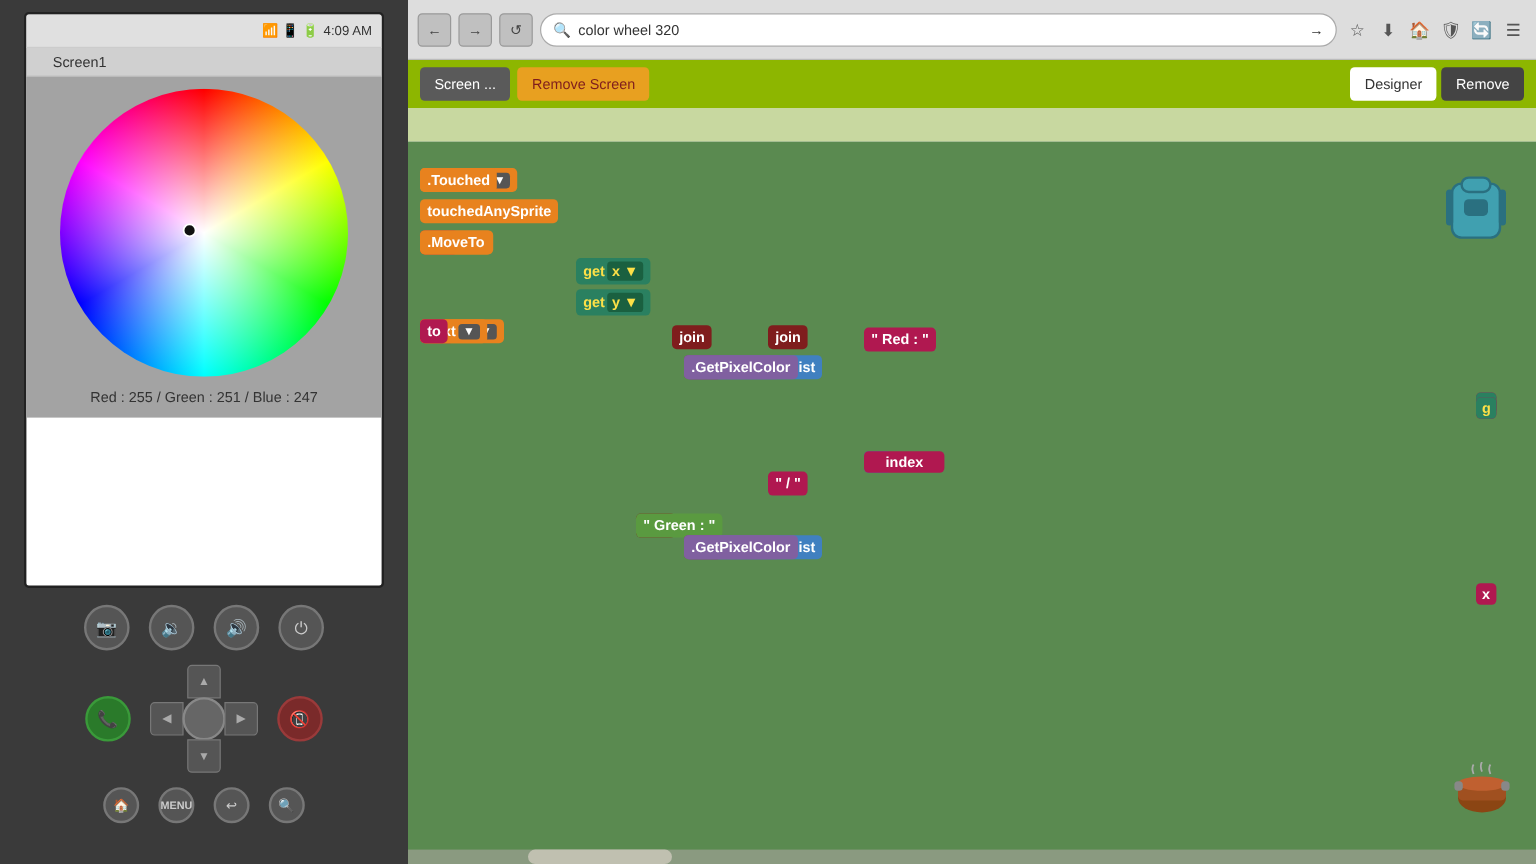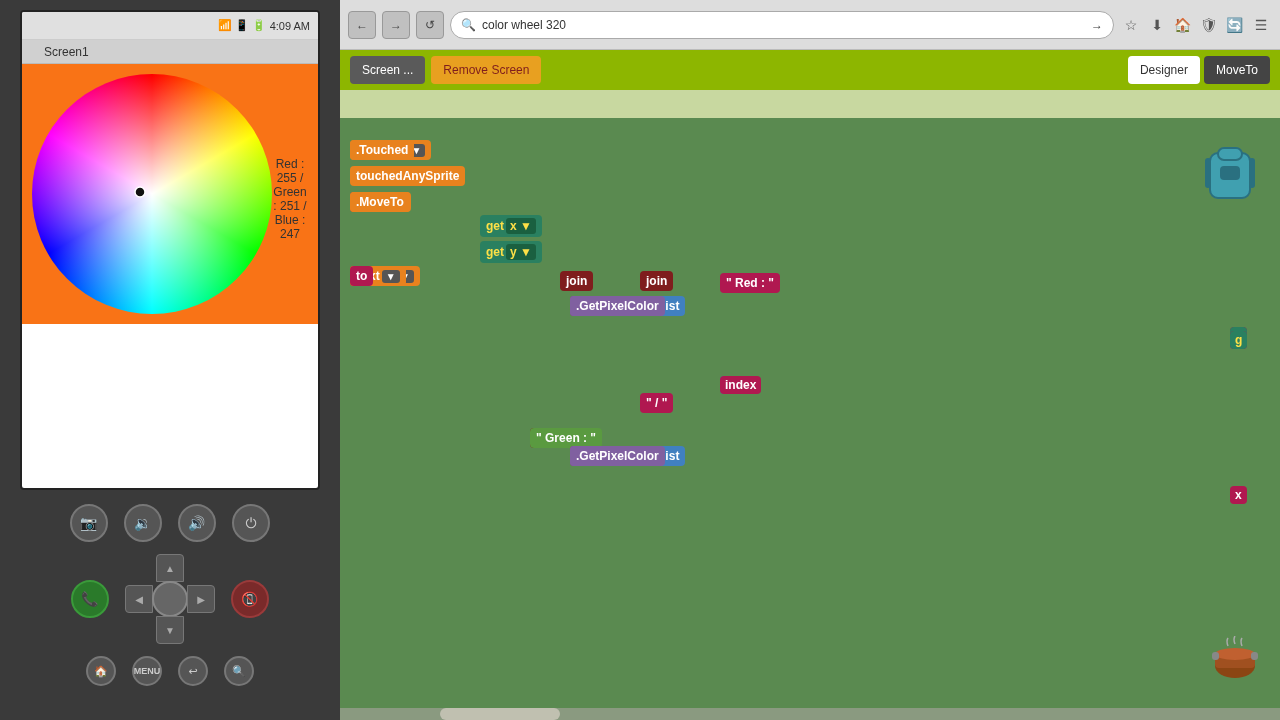--- a/index.html
+++ b/index.html
@@ -49,24 +49,24 @@
       padding-left: 22px;
       font-size: 12px;
       color: #333;
       border-bottom: 1px solid #bbb;
     }
 
     #color-wheel-container {
       width: 100%;
       flex: 1;
       display: flex;
-      flex-direction: row;
+      flex-direction: column;
       align-items: center;
       justify-content: center;
-      background: #f97316;
+      background: #a3a3a3;
       padding: 10px;
     }
 
     #color-wheel {
       width: 240px;
       height: 240px;
       border-radius: 50%;
       position: relative;
     }
 
@@ -413,21 +413,21 @@
       <div class="toolbar-icon">🔄</div>
       <div class="toolbar-icon">☰</div>
     </div>
   </div>
 
   <div id="app-header">
     <button class="header-btn screen">Screen ...</button>
     <button class="header-btn remove">Remove Screen</button>
     <div id="header-right">
       <button class="header-btn designer">Designer</button>
-      <button class="header-btn blocks">MoveTo</button>
+      <button class="header-btn blocks">Remove</button>
     </div>
   </div>
 
   <div id="breadcrumb">
     <span></span>
   </div>
 
   <div id="workspace">
 
     <div id="backpack">
@@ -540,21 +540,21 @@
         <div class="block block-crimson" style="padding:2px 5px;">x</div>
         <div class="block block-teal" style="padding:2px 5px;">g</div>
       </div>
       <div style="display:flex;gap:4px;align-items:center;">
         <div class="block block-crimson" style="padding:2px 5px;">y</div>
         <div class="block block-teal" style="padding:2px 5px;">g</div>
       </div>
     </div>
 
     <div class="block-row" style="top:258px; left:380px;">
-      <div class="block block-crimson" style="padding:2px 5px;">index</div>
+      <div class="block block-crimson" style="padding:2px 18px;">index</div>
       <div style="background:#4070c0;border-radius:4px;padding:2px 8px;font-size:12px;color:#fff;font-weight:bold;">1</div>
     </div>
 
     <div class="block-row" style="top:285px; left:300px;">
       <div class="block block-crimson">" / "</div>
     </div>
 
     <div class="block-row" style="top:312px; left:190px;">
       <div style="width:16px;height:16px;border-radius:50%;background:#4070c0;display:flex;align-items:center;justify-content:center;font-size:8px;color:#fff;">⚙</div>
       <div class="block block-light-blue">join</div>

